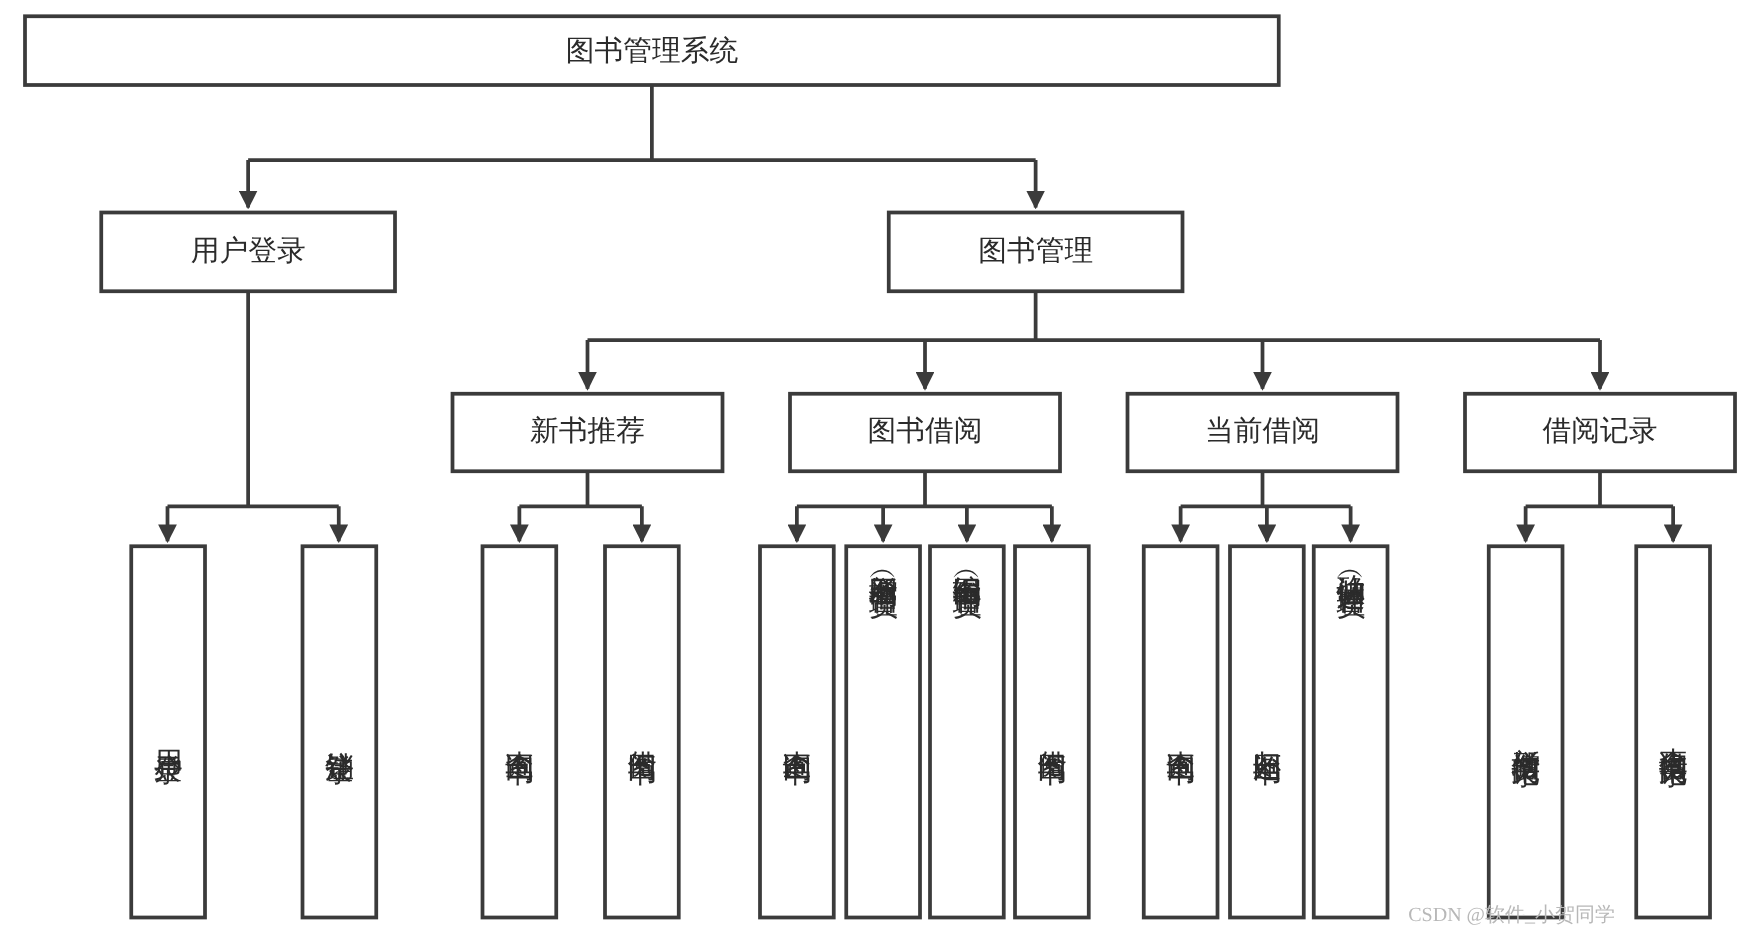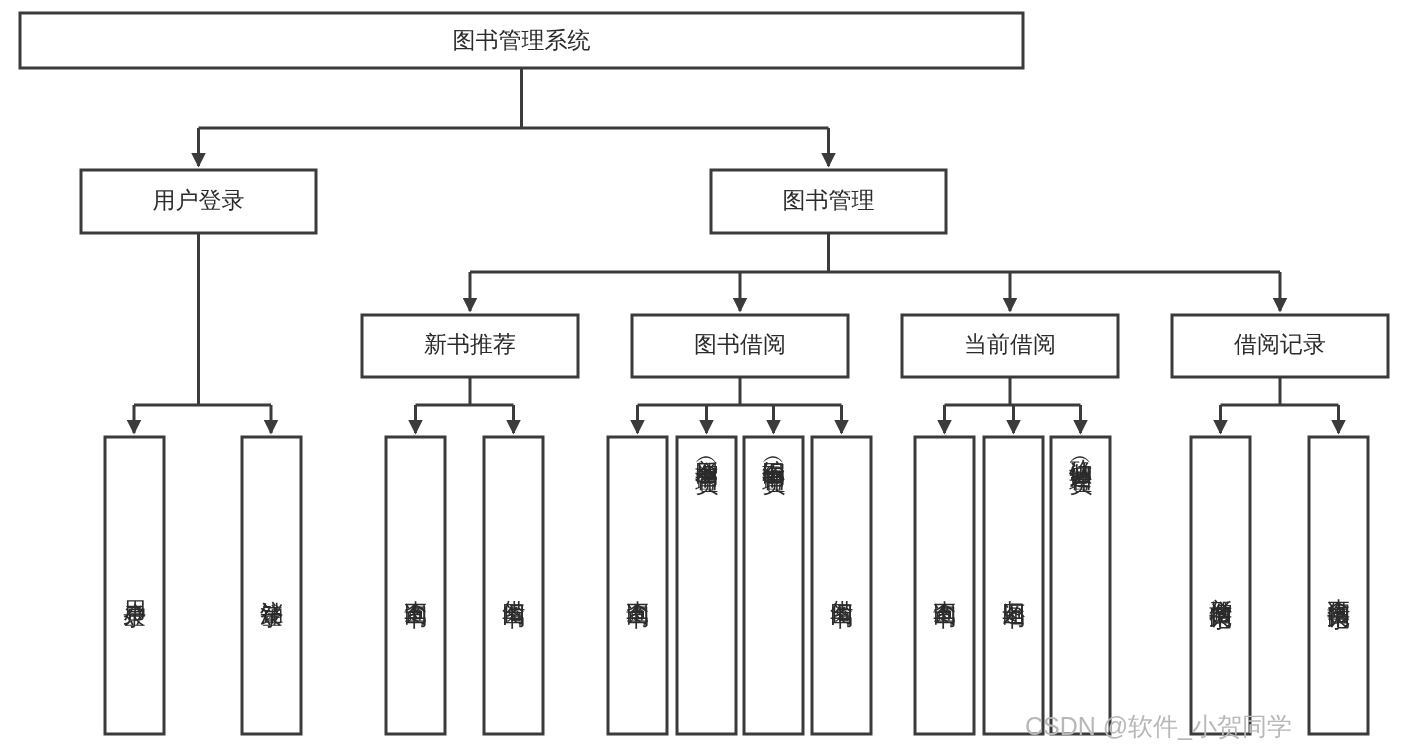--- a/index.html
+++ b/index.html
@@ -35,22 +35,22 @@
     padding-top:4px;
     box-sizing:border-box;
     white-space:nowrap;
     pointer-events:none;
   }
   .vlabel.centered{justify-content:center;padding-top:0;}
   .watermark{
     position:absolute;
     right:10px;
     bottom:4px;
-    font-family:Liberation Sans, sans-serif;
-    font-size:25px;
+    font-family:Liberation Serif, serif;
+    font-size:16px;
     color:#b8b8b8;
     white-space:nowrap;
   }
 </style>
 </head>
 <body>
 
 <div id="diagram-root">
 
   <svg id="tree" viewBox="0 0 1405 747">

